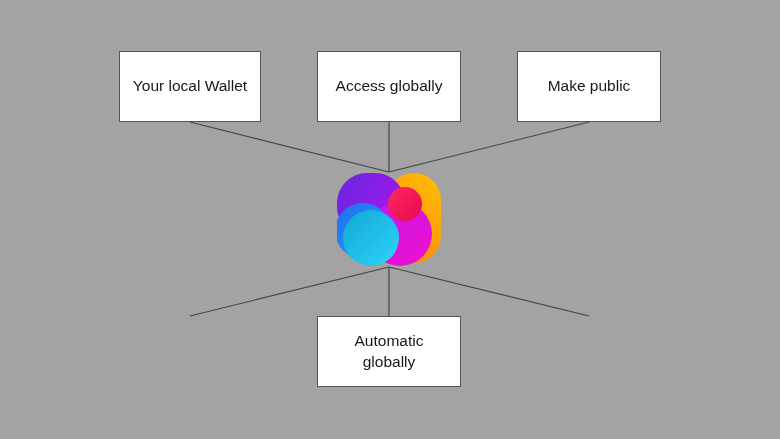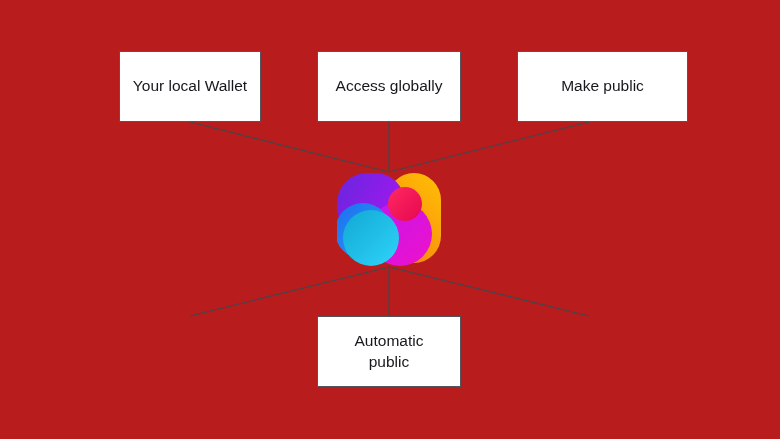--- a/index.html
+++ b/index.html
@@ -1,20 +1,20 @@
 <!DOCTYPE html>
 <html><head>
 <meta charset="utf-8">
 <style>
   html, body { margin: 0; padding: 0; }
   .stage {
     position: relative;
     width: 780px;
     height: 439px;
-    background: #b91c1c;
+    background: #a3a3a3;
     overflow: hidden;
     font-family: "Liberation Sans", sans-serif;
     text-decoration: underline;
   }
   .connectors {
     position: absolute;
     left: 0; top: 0;
     pointer-events: none;
   }
   .node {
@@ -28,21 +28,21 @@
     text-align: center;
     font-size: 15.5px;
     line-height: 1.35;
     color: #17181c;
     white-space: pre-line;
   }
   .row-top    { top: 51px;  height: 71px; }
   .row-bottom { top: 316px; height: 71px; }
   .col-1 { left: 119px; width: 142px; }
   .col-2 { left: 317px; width: 144px; text-align: center; }
-  .col-3 { left: 517px; width: 171px; }
+  .col-3 { left: 517px; width: 144px; }
   .logo {
     position: absolute;
     left: 337px;
     top: 173px;
   }
 </style>
 </head>
 <body>
 
 <div class="stage">
@@ -63,21 +63,21 @@
   </div>
   <div class="node row-top col-2">
     <span>Access globally</span>
   </div>
   <div class="node row-top col-3">
     <span>Make public</span>
   </div>
 
   <div class="node row-bottom col-2">
     <span>Automatic
-public</span>
+globally</span>
   </div>
 
   <svg class="logo" width="104" height="94" viewBox="0 0 104 94">
     <defs>
       <linearGradient id="gOrange" x1="0.8" y1="0" x2="0.2" y2="1">
         <stop offset="0" stop-color="#ffbb05"></stop>
         <stop offset="1" stop-color="#f8860f"></stop>
       </linearGradient>
       <linearGradient id="gPurple" x1="0" y1="0" x2="1" y2="0.55">
         <stop offset="0" stop-color="#6726dd"></stop>

